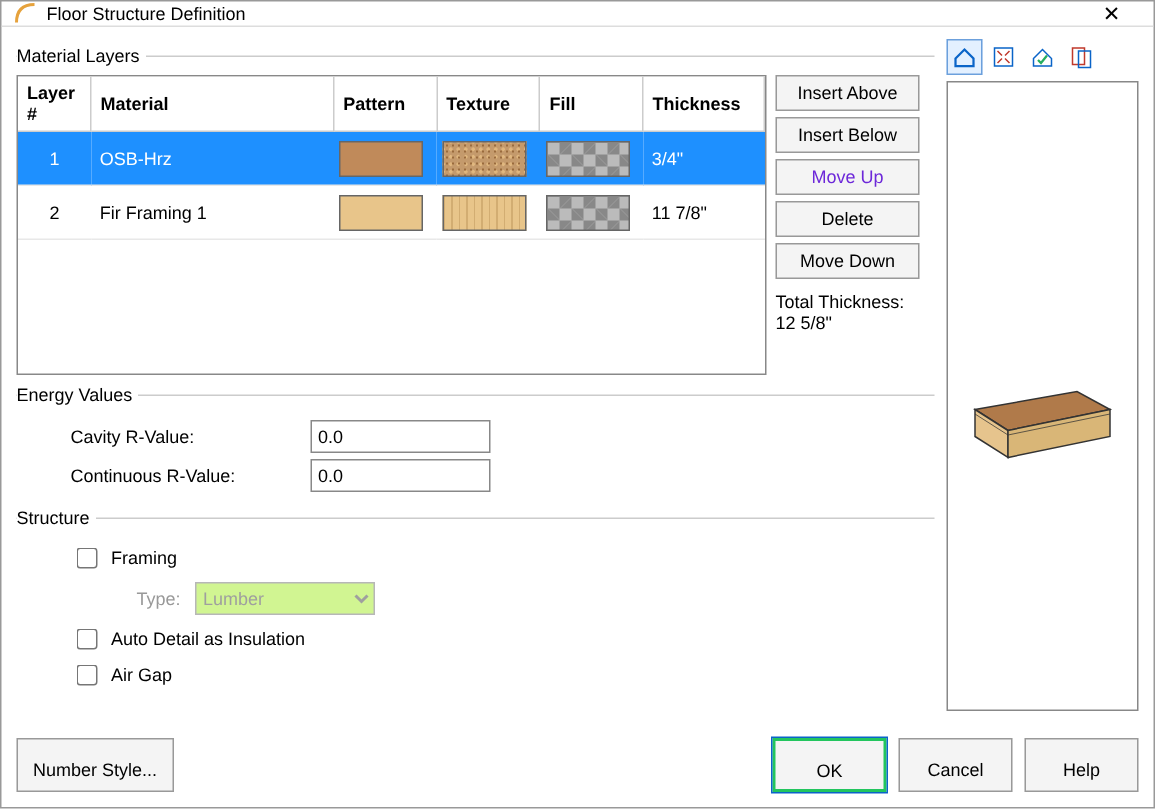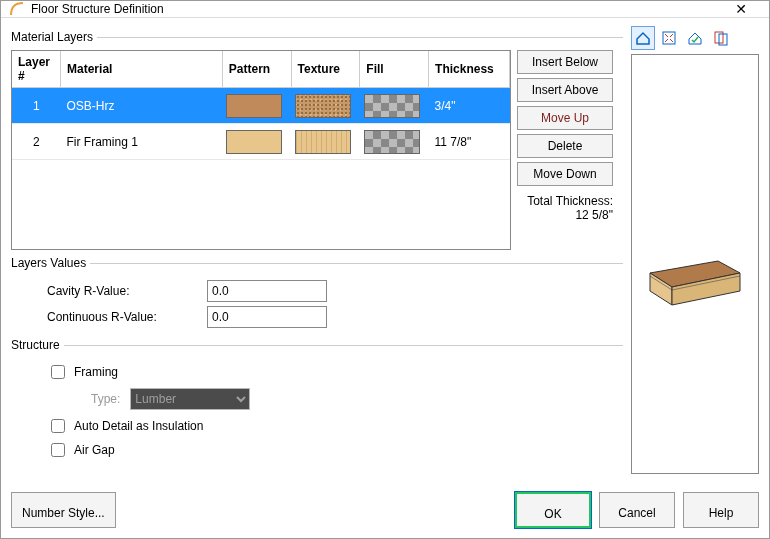--- a/index.html
+++ b/index.html
@@ -125,23 +125,23 @@
     width: 96px;
   }
   .btn-col button {
     height: 24px;
     font-family: inherit;
     font-size: 12px;
     border: 1px solid #999;
     background: #f4f4f4;
     cursor: default;
   }
-  .btn-col button:disabled { color: #7f1d1d; }
+  .btn-col button:disabled { color: #6d28d9; }
   .total {
-    text-align: right;
+    text-align: left;
     padding-top: 4px;
   }
 
   .preview-pane {
     width: 128px;
     display: flex;
     flex-direction: column;
   }
   .preview-tools {
     display: flex;
@@ -195,21 +195,21 @@
   .type-row {
     display: flex;
     align-items: center;
     margin: 6px 0 6px 80px;
     gap: 10px;
     color: #999;
   }
   .type-row select {
     width: 120px; height: 22px;
     border: 1px solid #999;
-    background: #000000;
+    background: #bef264;
     color: #777;
     font-family: inherit;
     font-size: 12px;
   }
 
   .footer {
     display: flex;
     align-items: center;
     padding: 8px 10px 10px 10px;
     gap: 8px;
@@ -283,35 +283,35 @@
                     </td>
                   <td class="swatch">
                       <div class="swatch-box fill-check"></div>
                     </td>
                   <td class="thick">11 7/8"</td>
                 </tr>
               </tbody>
             </table>
           </div>
           <div class="btn-col">
+            <button>Insert Above</button>
             <button>Insert Below</button>
-            <button>Insert Above</button>
             <button disabled="">Move Up</button>
             <button>Delete</button>
             <button>Move Down</button>
             <div class="total">
               <div>Total Thickness:</div>
               <div>12 5/8"</div>
             </div>
           </div>
         </div>
       </fieldset>
 
       <fieldset>
-        <legend>Layers Values</legend>
+        <legend>Energy Values</legend>
         <div class="form-row">
           <label>Cavity R-Value:</label>
           <input type="text" value="0.0" style="">
         </div>
         <div class="form-row">
           <label>Continuous R-Value:</label>
           <input type="text" value="0.0" style="">
         </div>
       </fieldset>
 

